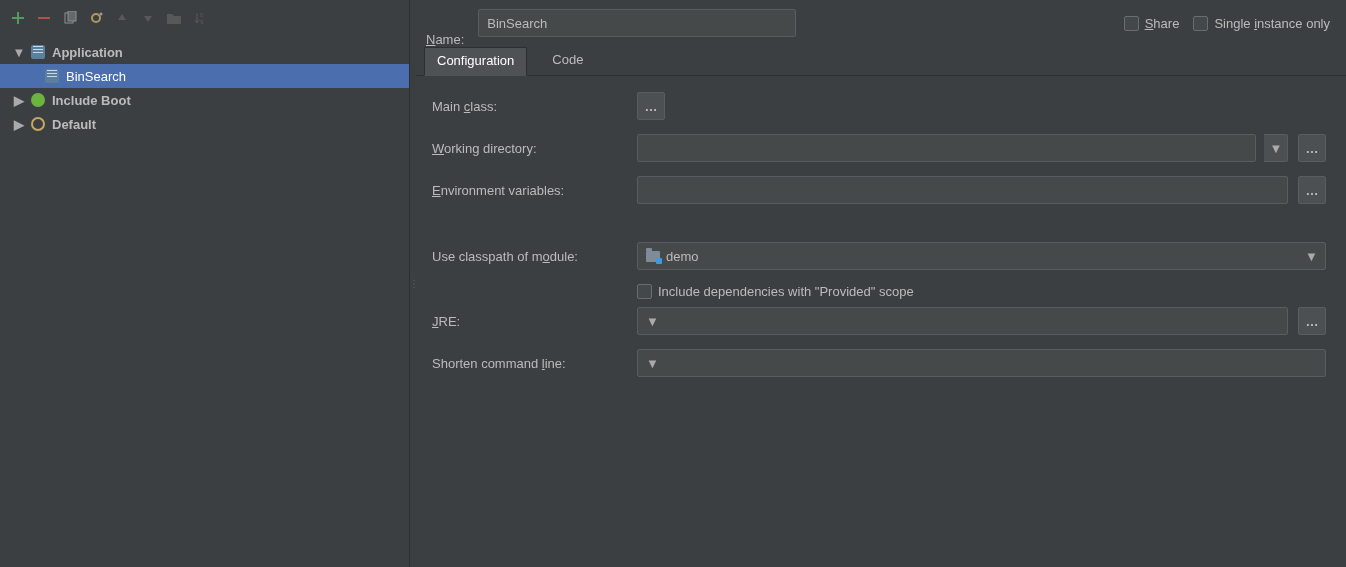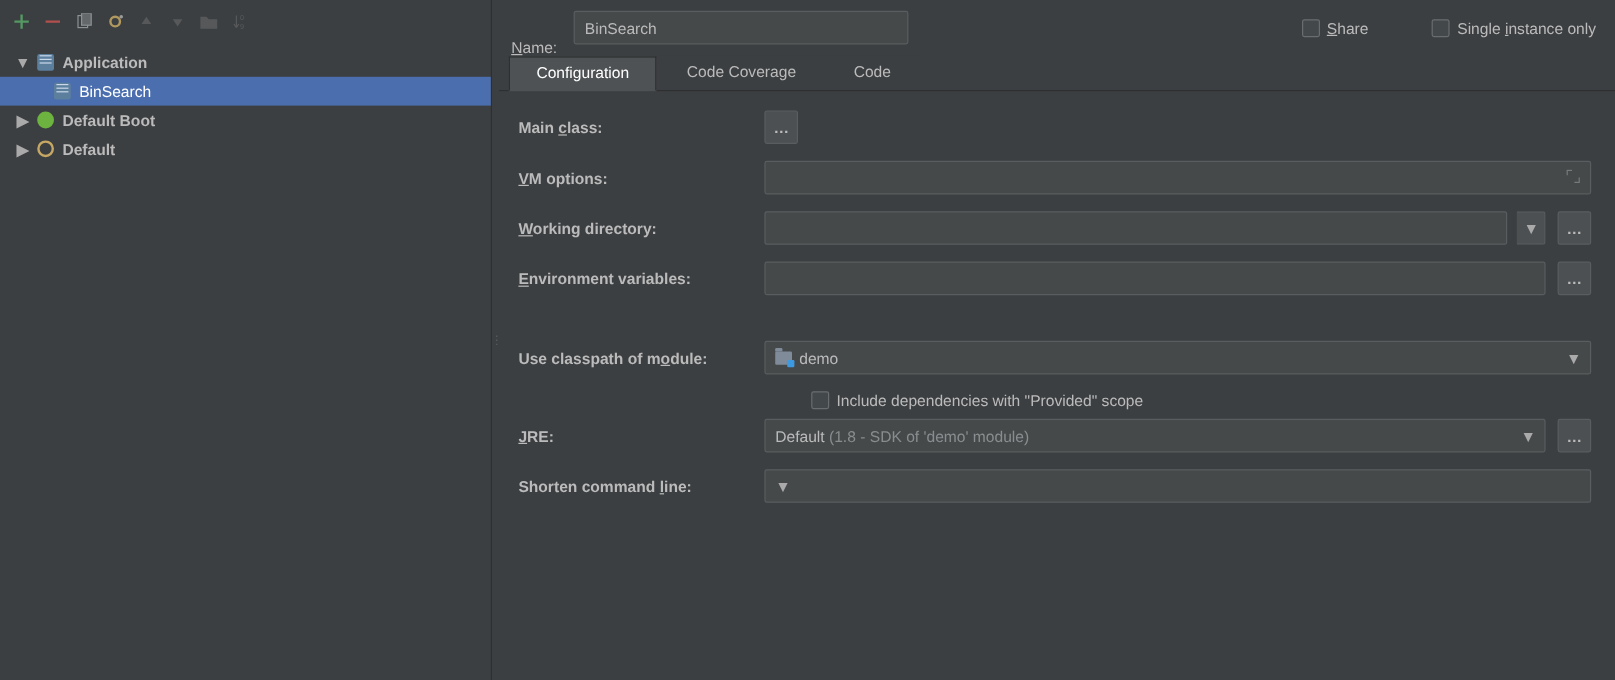--- a/index.html
+++ b/index.html
@@ -104,43 +104,42 @@
   .name-input {
     flex:1;
     max-width: 550px;
   }
   .spacer { flex:1; }
   .checkbox-line {
     display:flex;
     align-items:center;
     gap:6px;
     cursor:pointer;
-    margin-left:39px;
   }
   .chk {
     width:15px;height:15px;
     border:1px solid #6a6d6f;
     background:#43494a;
     border-radius:2px;
     display:inline-block;
   }
   .tabs {
     display:flex;
     border-bottom:1px solid #2d2f30;
     padding-left: 8px;
     height: 30px;
   }
   .tab {
-    padding: 5px 22px;
+    padding: 5px 12px;
     background:#3c3f41;
     color:#bbbbbb;
     border:1px solid transparent;
     cursor:pointer;
     border-bottom:none;
-    margin-right: 2px;
+    margin-right: 12px;
   }
   .tab.active {
     background:#4e5254;
     border-color:#2d2f30;
     color:#fff;
     border-bottom:1px solid #4e5254;
     position:relative;
     top:1px;
   }
   .form-area {
@@ -151,21 +150,20 @@
   .form-row {
     display:flex;
     align-items:center;
     margin-bottom: 14px;
     gap:10px;
   }
   .form-row.tight { margin-bottom: 8px;}
   .form-label {
     width: 195px;
     flex-shrink:0;
-    font-weight:bold;
   }
   .input, .select {
     flex:1;
     background:#45494a;
     border:1px solid #5a5d5f;
     color:#bbbbbb;
     height: 28px;
     padding: 4px 8px;
     font: inherit;
     border-radius:2px;
@@ -303,21 +301,21 @@
         <span class="tree-icon">
             <span class="app-icon"></span>
           </span>
         <span>BinSearch</span>
       </div>
       <div class="tree-item level1">
         <span class="tree-arrow">▶</span>
         <span class="tree-icon">
             <span class="spring-icon"></span>
           </span>
-        <span>Default Boot</span>
+        <span>Include Boot</span>
       </div>
       <div class="tree-item level1">
         <span class="tree-arrow">▶</span>
         <span class="tree-icon">
             <span class="gear-icon"></span>
           </span>
         <span>Default</span>
       </div>
     </div>
   </div>
@@ -334,42 +332,30 @@
         <span><span class="mnemonic">S</span>hare</span>
       </div>
       <div class="checkbox-line">
         <span class="chk"></span>
         <span>Single <span class="mnemonic">i</span>nstance only</span>
       </div>
     </div>
 
     <div class="tabs">
       <div class="tab active">Configuration</div>
-      <div class="tab">Code Coverage</div>
       <div class="tab">Code</div>
     </div>
 
     <div class="form-area">
 
       <div class="form-row">
         <div class="form-label">Main <span class="mnemonic">c</span>lass:</div>
         <div class="btn-sq">…</div>
       </div>
 
-      <div class="form-row">
-        <div class="form-label"><span class="mnemonic">V</span>M options:</div>
-        <div class="input-wrap">
-          <input class="input" value="" style="">
-          <span class="expand-corner">
-            <svg width="12" height="12">
-                <path d="M1 5V1h4M11 7v4H7" stroke="#aaa" fill="none"></path>
-              </svg>
-          </span>
-        </div>
-      </div>
 
 
       <div class="form-row">
         <div class="form-label"><span class="mnemonic">W</span>orking directory:</div>
         <input class="input" value="" style="">
         <div class="btn-drop">
             <span class="caret">▼</span>
           </div>
         <div class="btn-sq">…</div>
       </div>
@@ -399,23 +385,20 @@
         <div class="form-label"></div>
         <div class="checkbox-line">
           <span class="chk"></span>
           <span>Include dependencies with "Provided" scope</span>
         </div>
       </div>
 
       <div class="form-row">
         <div class="form-label"><span class="mnemonic">J</span>RE:</div>
         <div class="select">
-          <span>
-            <span>Default</span><span class="muted"> (1.8 - SDK of 'demo' module)</span>
-          </span>
           <span class="caret">▼</span>
         </div>
         <div class="btn-sq">…</div>
       </div>
 
       <div class="form-row">
         <div class="form-label">Shorten command <span class="mnemonic">l</span>ine:</div>
         <div class="select">
           <span class="caret">▼</span>
         </div>

